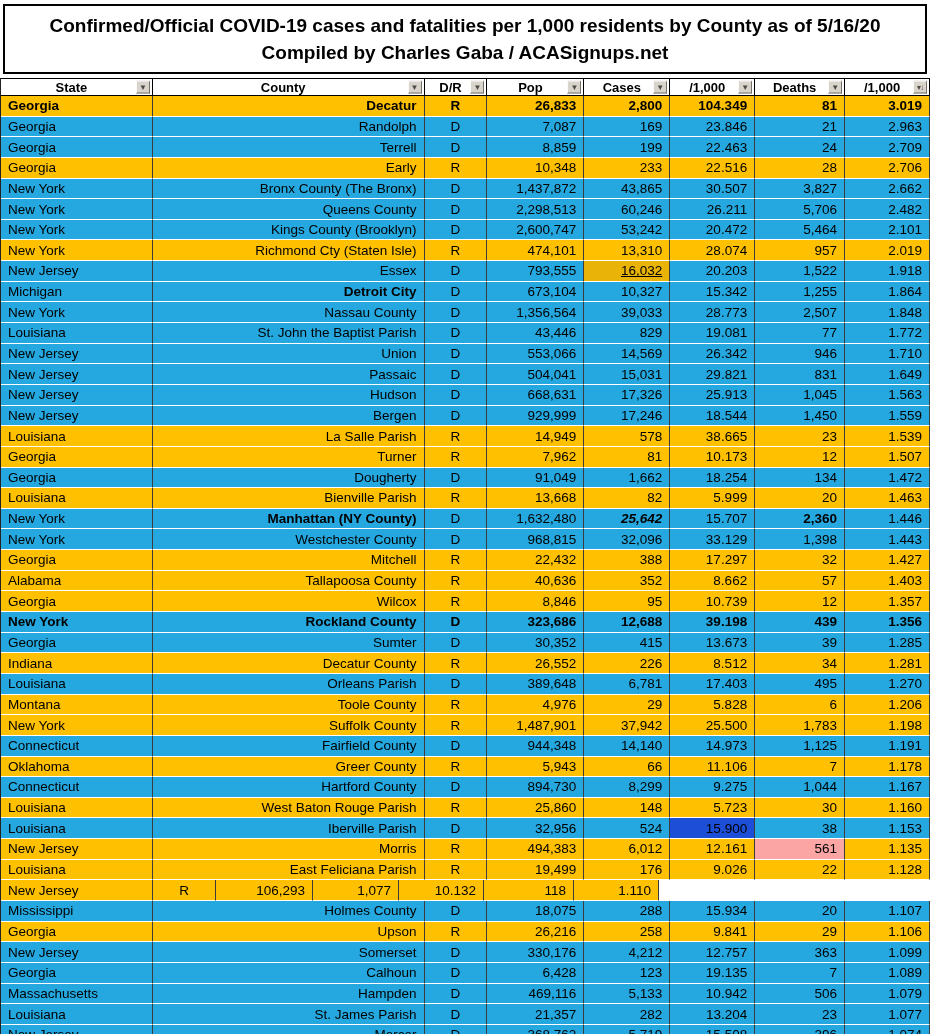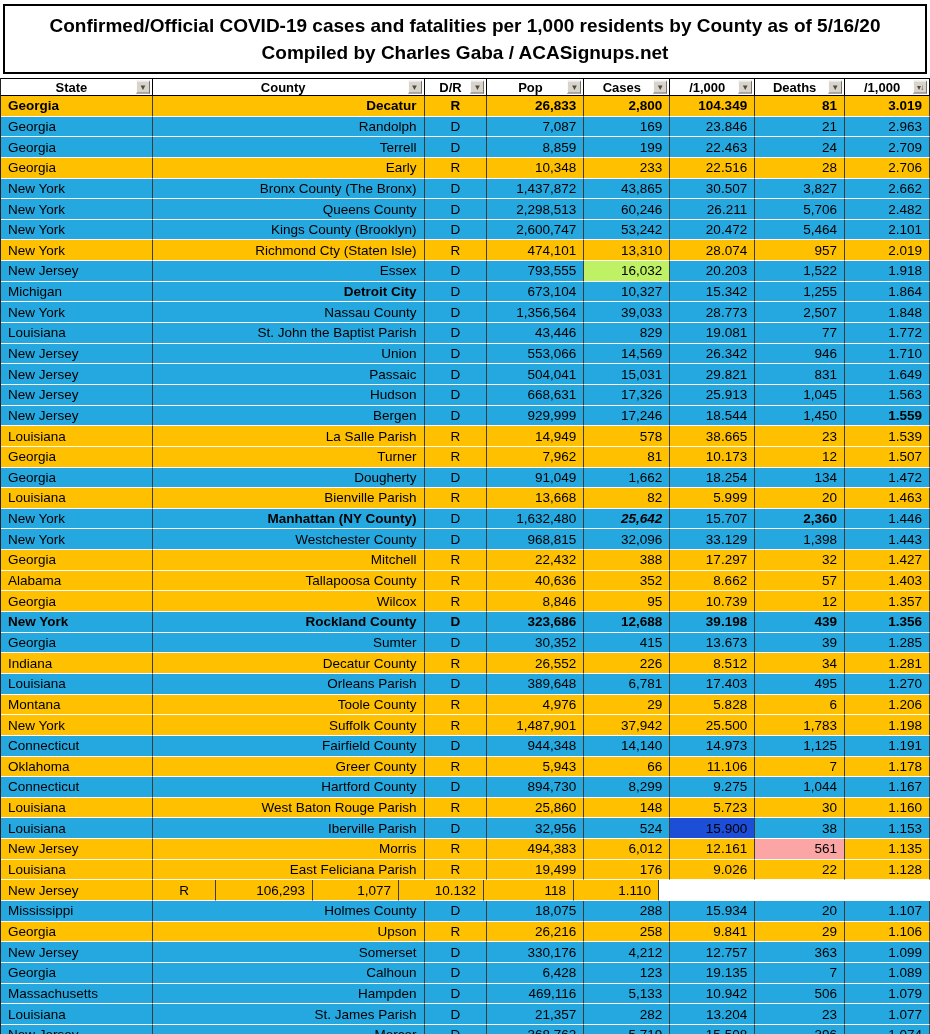--- a/index.html
+++ b/index.html
@@ -212,21 +212,21 @@
           <div class="cell c4 ar" style="background: rgb(255, 192, 0);">13,310</div>
           <div class="cell c5 ar" style="background: rgb(255, 192, 0);">28.074</div>
           <div class="cell c6 ar" style="background: rgb(255, 192, 0);">957</div>
           <div class="cell c7 ar" style="background: rgb(255, 192, 0);">2.019</div>
         </div>
         <div class="row">
           <div class="cell c0 al" style="background: rgb(37, 168, 224);">New Jersey</div>
           <div class="cell c1 ar" style="background: rgb(37, 168, 224);">Essex</div>
           <div class="cell c2 ac" style="background: rgb(37, 168, 224);">D</div>
           <div class="cell c3 ar" style="background: rgb(37, 168, 224);">793,555</div>
-          <div class="cell c4 ar" style="background: #bef264;">16,032</div>
+          <div class="cell c4 ar" style="background: #eab308; text-decoration: underline;">16,032</div>
           <div class="cell c5 ar" style="background: rgb(37, 168, 224);">20.203</div>
           <div class="cell c6 ar" style="background: rgb(37, 168, 224);">1,522</div>
           <div class="cell c7 ar" style="background: rgb(37, 168, 224);">1.918</div>
         </div>
         <div class="row">
           <div class="cell c0 al" style="background: rgb(37, 168, 224);">Michigan</div>
           <div class="cell c1 ar bold" style="background: rgb(37, 168, 224);">Detroit City</div>
           <div class="cell c2 ac" style="background: rgb(37, 168, 224);">D</div>
           <div class="cell c3 ar" style="background: rgb(37, 168, 224);">673,104</div>
           <div class="cell c4 ar" style="background: rgb(37, 168, 224);">10,327</div>
@@ -285,21 +285,21 @@
           <div class="cell c7 ar" style="background: rgb(37, 168, 224);">1.563</div>
         </div>
         <div class="row">
           <div class="cell c0 al" style="background: rgb(37, 168, 224);">New Jersey</div>
           <div class="cell c1 ar" style="background: rgb(37, 168, 224);">Bergen</div>
           <div class="cell c2 ac" style="background: rgb(37, 168, 224);">D</div>
           <div class="cell c3 ar" style="background: rgb(37, 168, 224);">929,999</div>
           <div class="cell c4 ar" style="background: rgb(37, 168, 224);">17,246</div>
           <div class="cell c5 ar" style="background: rgb(37, 168, 224);">18.544</div>
           <div class="cell c6 ar" style="background: rgb(37, 168, 224);">1,450</div>
-          <div class="cell c7 ar" style="background: rgb(37, 168, 224); font-weight: bold;">1.559</div>
+          <div class="cell c7 ar" style="background: rgb(37, 168, 224);">1.559</div>
         </div>
         <div class="row">
           <div class="cell c0 al" style="background: rgb(255, 192, 0);">Louisiana</div>
           <div class="cell c1 ar" style="background: rgb(255, 192, 0);">La Salle Parish</div>
           <div class="cell c2 ac" style="background: rgb(255, 192, 0);">R</div>
           <div class="cell c3 ar" style="background: rgb(255, 192, 0);">14,949</div>
           <div class="cell c4 ar" style="background: rgb(255, 192, 0);">578</div>
           <div class="cell c5 ar" style="background: rgb(255, 192, 0);">38.665</div>
           <div class="cell c6 ar" style="background: rgb(255, 192, 0);">23</div>
           <div class="cell c7 ar" style="background: rgb(255, 192, 0);">1.539</div>

